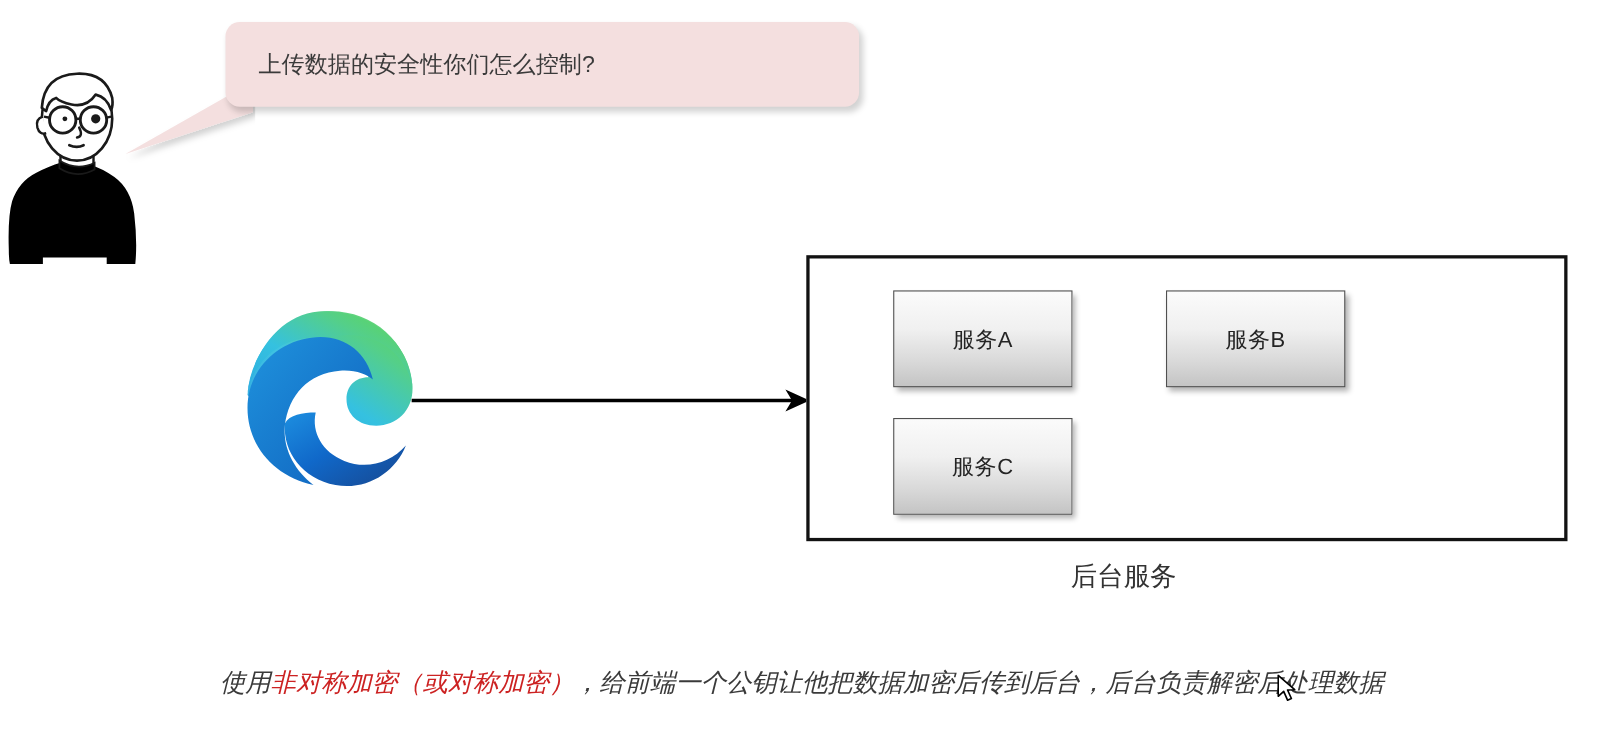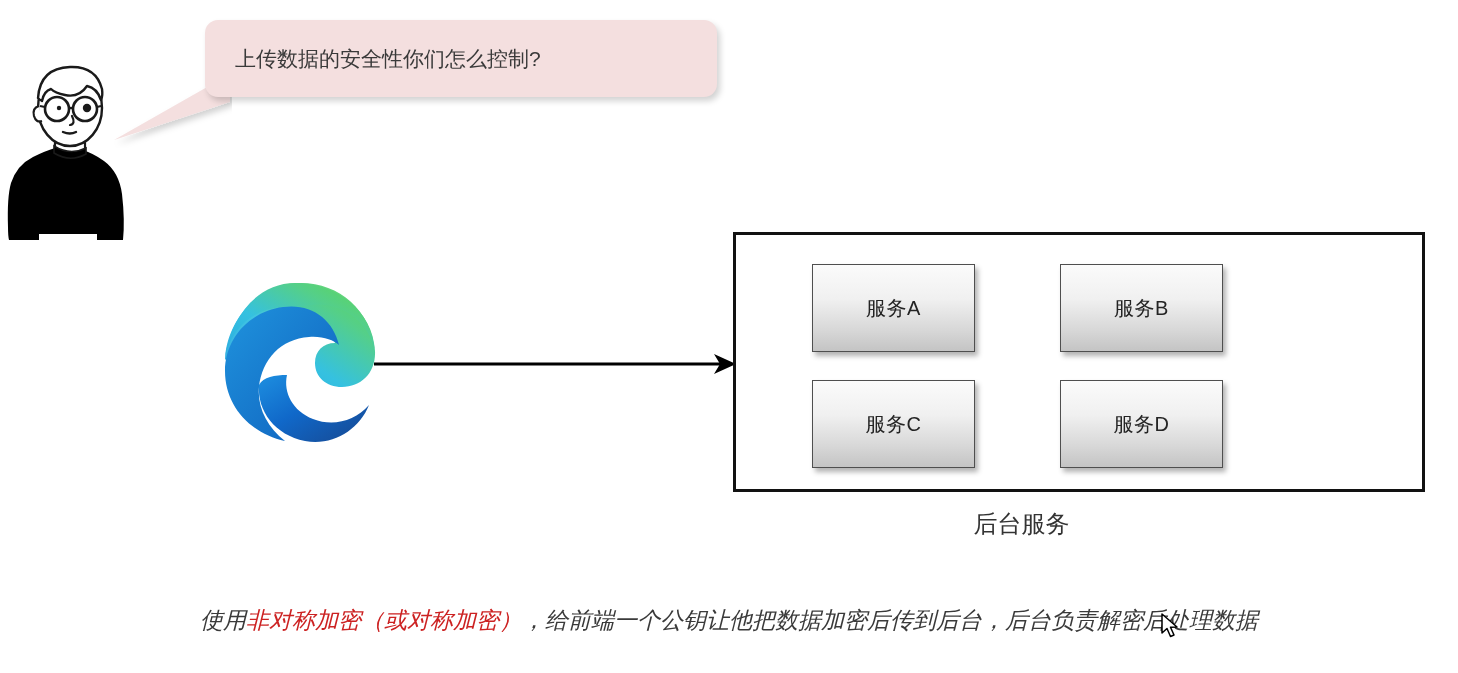--- a/index.html
+++ b/index.html
@@ -23,21 +23,21 @@
     top: 52px;
     width: 140px;
     height: 190px;
   }
 
   
   #speech-bubble {
     position: absolute;
     left: 205px;
     top: 20px;
-    width: 512px;
+    width: 576px;
     height: 77px;
     background: #f4dfdf;
     border-radius: 13px;
     box-shadow: 3px 4px 6px rgba(0,0,0,0.18);
   }
   #speech-bubble-text {
     position: absolute;
     left: 30px;
     top: 50%;
     transform: translateY(-50%);
@@ -258,23 +258,20 @@
 <div id="backend-container">
   <div class="service-box" id="service-box-0">
     <span class="service-label">服务A</span>
   </div>
   <div class="service-box" id="service-box-2">
     <span class="service-label">服务C</span>
   </div>
   <div class="service-box" id="service-box-1">
     <span class="service-label">服务B</span>
   </div>
-  <div class="service-box" id="service-box-3">
-    <span class="service-label">服务D</span>
-  </div>
 </div>
 
 <div id="backend-caption">后台服务</div>
 
 <div id="bottom-caption">
   <span>使用</span><span class="hl-red">非对称加密（或对称加密）</span><span>，给前端一个公钥让他把数据加密后传到后台，后台负责解密后处理数据</span>
 </div>
 
 <div id="mouse-cursor">
   <svg width="20" height="28" viewBox="0 0 20 28" xmlns="http://www.w3.org/2000/svg">

